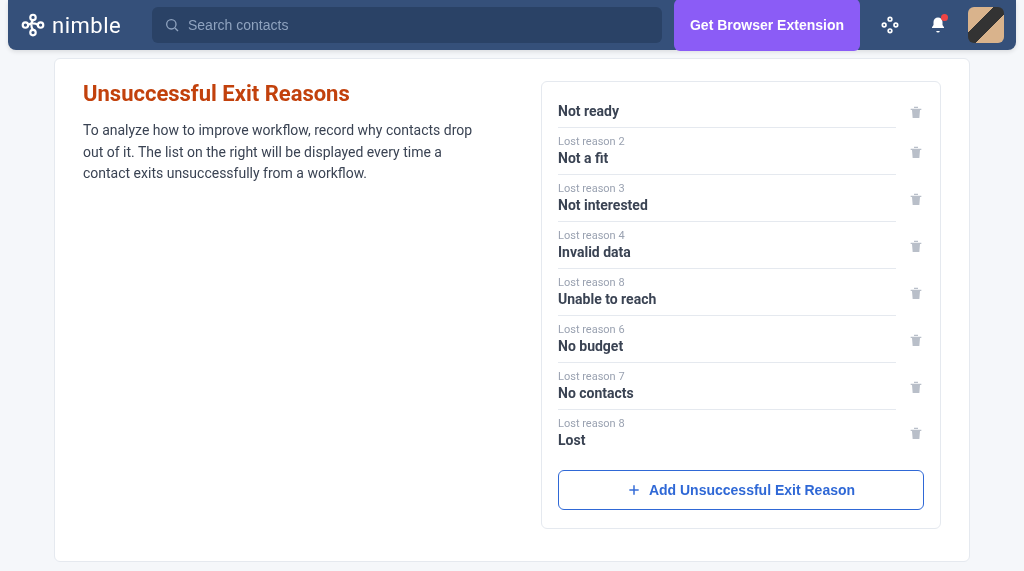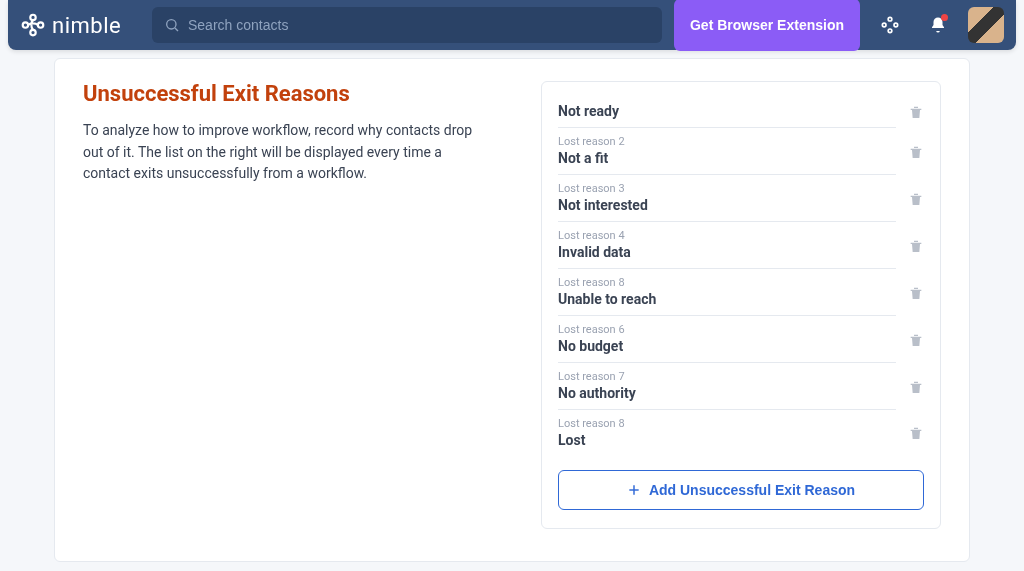--- a/index.html
+++ b/index.html
@@ -269,21 +269,21 @@
               <div class="reason-label">Lost reason 6</div>
               <div class="reason-value">No budget</div>
             </div>
             <svg class="trash" viewBox="0 0 24 24" fill="currentColor">
               <path d="M4 7h16v2H4zM6 9h12l-1 12H7zM9 4h6v2H9z"></path>
             </svg>
           </div>
           <div class="reason-row">
             <div class="reason-texts">
               <div class="reason-label">Lost reason 7</div>
-              <div class="reason-value">No authority</div>
+              <div class="reason-value">No contacts</div>
             </div>
             <svg class="trash" viewBox="0 0 24 24" fill="currentColor">
               <path d="M4 7h16v2H4zM6 9h12l-1 12H7zM9 4h6v2H9z"></path>
             </svg>
           </div>
           <div class="reason-row">
             <div class="reason-texts">
               <div class="reason-label">Lost reason 8</div>
               <div class="reason-value">Lost</div>
             </div>

